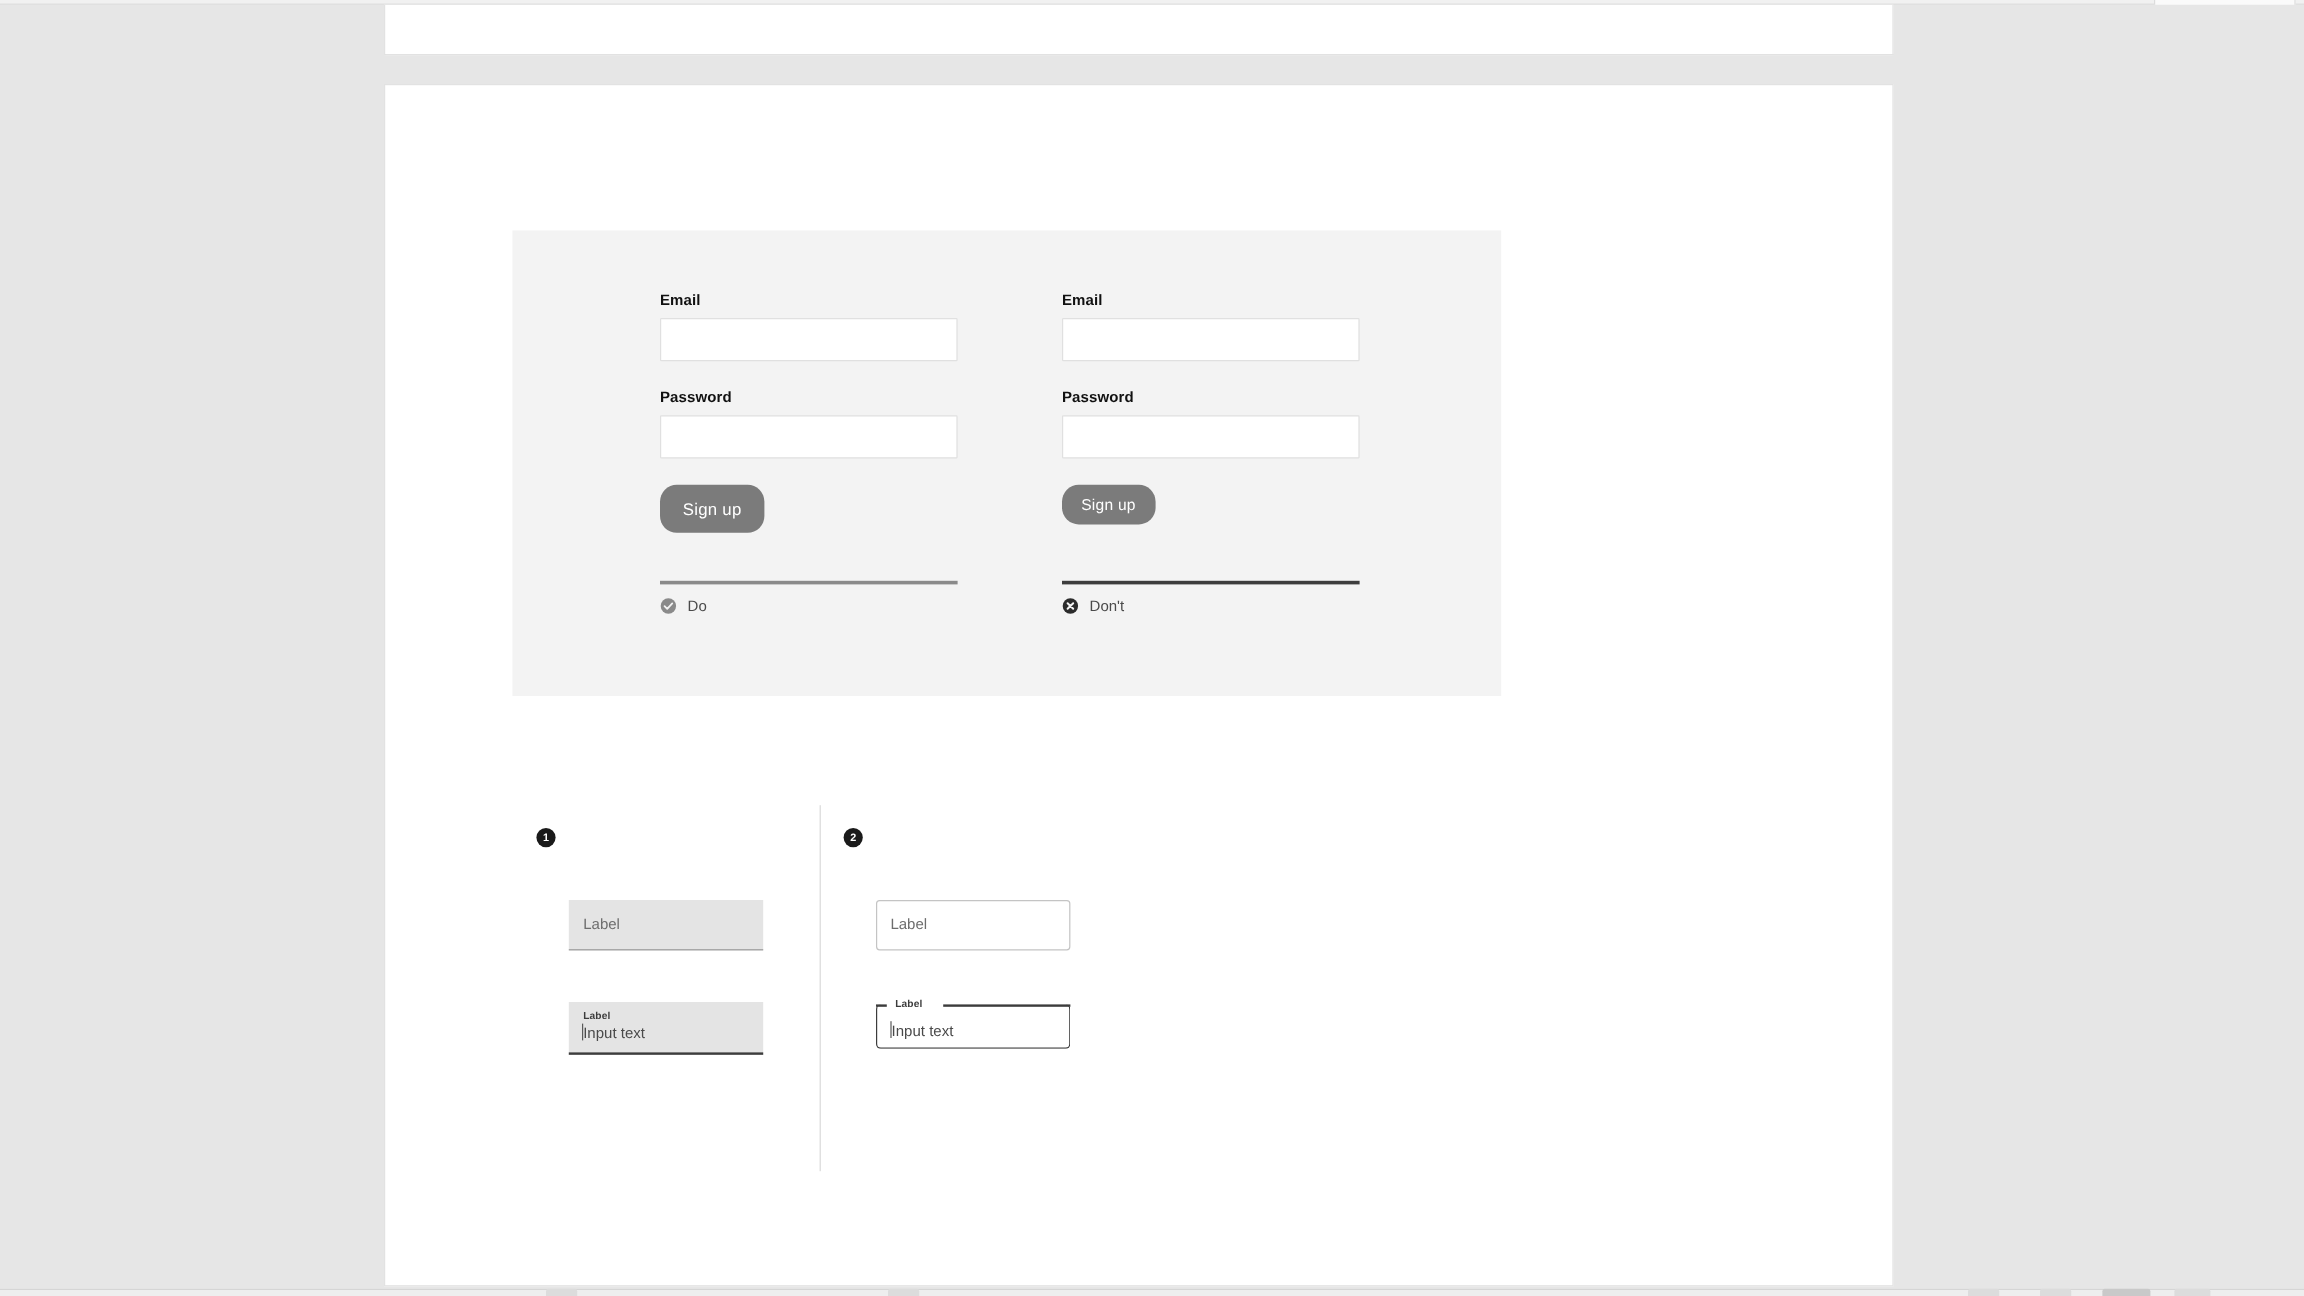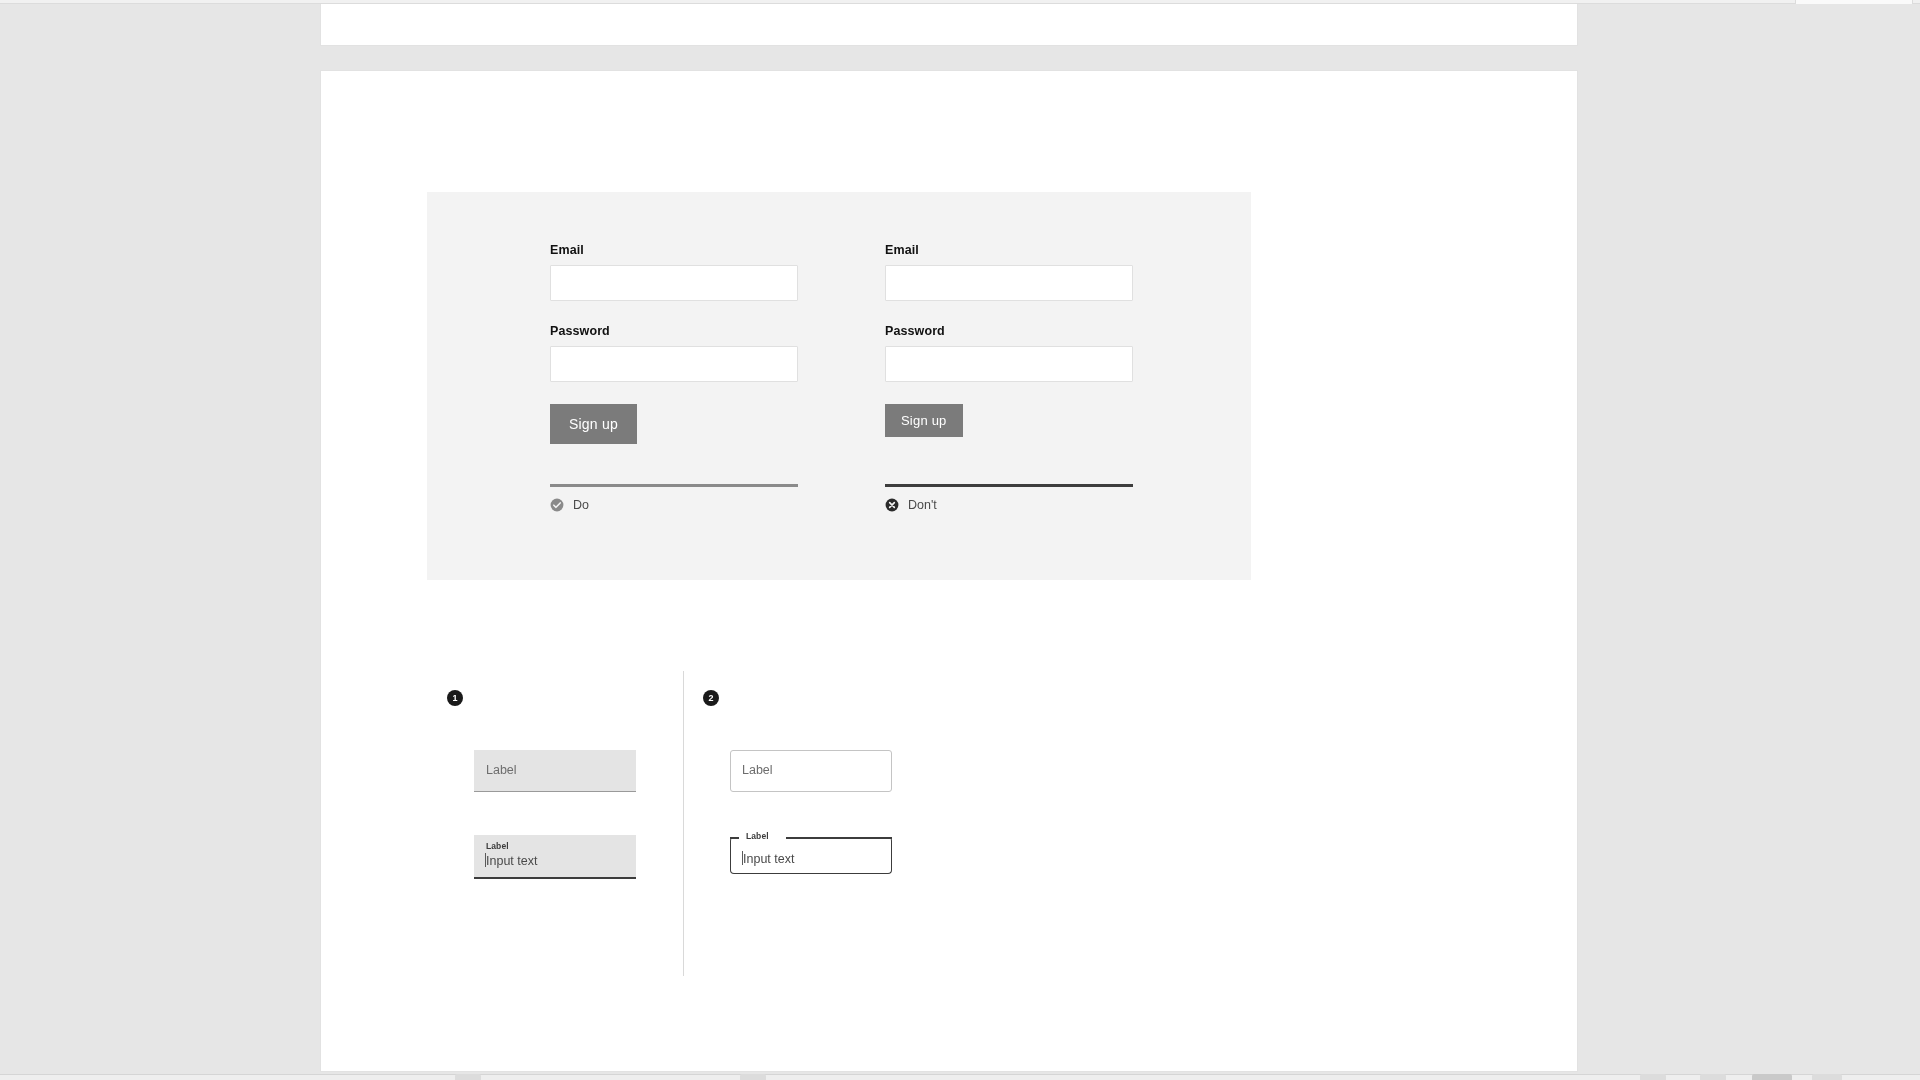--- a/index.html
+++ b/index.html
@@ -100,21 +100,21 @@
     font-size: 13px;
     padding: 0 10px;
     color: #222;
   }
 
   .signup-btn {
     display: inline-block;
     background: #7b7b7b;
     color: #ffffff;
     border: none;
-    border-radius: 0;
+    border-radius: 14px;
     font-family: "Liberation Sans", sans-serif;
     letter-spacing: 0.2px;
     cursor: pointer;
   }
   .signup-btn.big {
     font-size: 14px;
     padding: 12px 19px;
   }
   .signup-btn.small {
     font-size: 13px;

